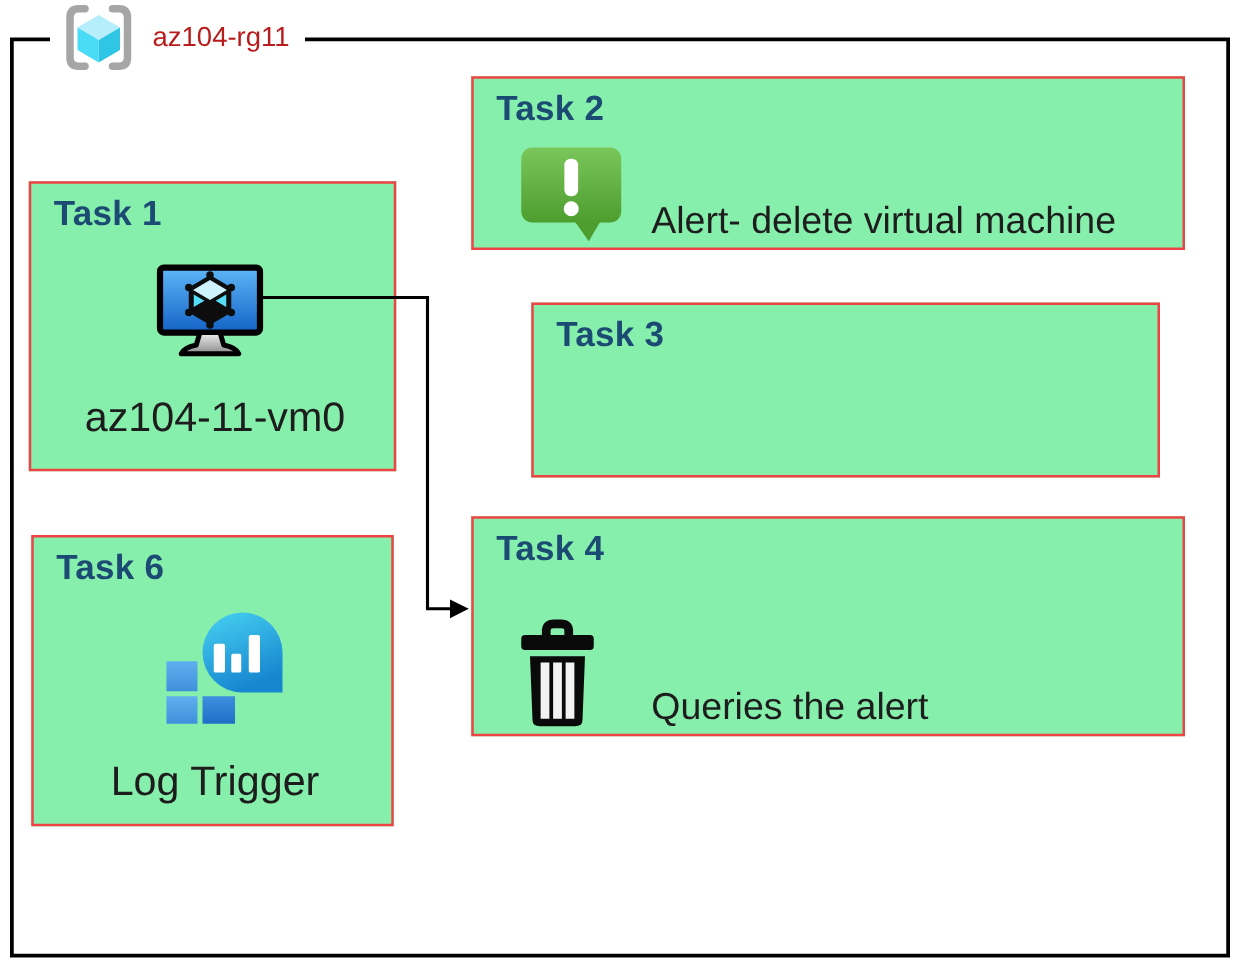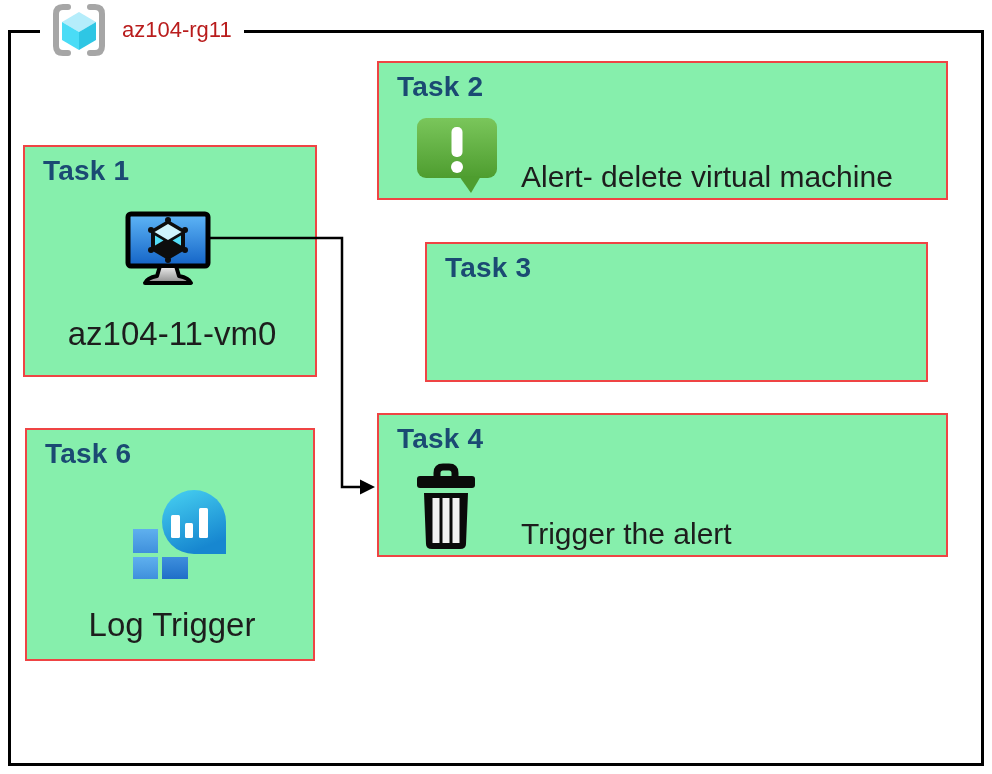--- a/index.html
+++ b/index.html
@@ -17,21 +17,21 @@
   }
   .rg-title { font-size:22px; color:#b91c1c; white-space:nowrap;text-align:center; }
 
   .task-box {
     position:absolute; background:#86efac; border:2px solid #ef4444;
     box-sizing:border-box; z-index:2;
   }
   #task1 { left:23px;  top:134px; width:294px; height:232px;margin-top:11px; }
   #task2 { left:377px; top:61px;  width:571px; height:139px; }
   #task3 { left:377px; top:242px; width:503px; height:140px;margin-left:48px; }
-  #task4 { left:377px; top:413px; width:571px; height:144px; }
+  #task4 { left:377px; top:413px; width:571px; height:176px; }
   #task5 { left:377px; top:593px; width:571px; height:142px; }
   #task6 { left:25px;  top:428px; width:290px; height:233px;padding-left:48px; }
 
   .task-title {
     position:absolute; left:18px; top:8px;
     color:#1B4A73; font-weight:bold; font-size:28px; letter-spacing:0.2px;
   }
   .task-row {
     position:absolute; left:36px; top:36px; right:8px; bottom:4px;
     display:flex; align-items:flex-end;
@@ -133,21 +133,21 @@
       <div class="icon-cell">
         <svg width="62" height="88" viewBox="0 0 62 88">
           <path d="M22 14 V10 Q22 4 28 4 H34 Q40 4 40 10 V14" fill="none" stroke="#0a0a0a" stroke-width="7"></path>
           <rect x="2" y="13" width="58" height="12" rx="3" fill="#0a0a0a"></rect>
           <path d="M9 30 H53 L51 81 Q51 86 45 86 H17 Q11 86 11 81 Z" fill="#0a0a0a"></path>
           <rect x="17.5" y="35" width="7" height="45" fill="#F2F2F2"></rect>
           <rect x="27.5" y="35" width="7" height="45" fill="#F2F2F2"></rect>
           <rect x="37.5" y="35" width="7" height="45" fill="#F2F2F2"></rect>
         </svg>
       </div>
-      <div class="task-label">Trigger the alert</div>
+      <div class="task-label">Queries the alert</div>
     </div>
   </div>
 
 
   <div class="task-box" id="task6">
     <div class="task-title">Task 6</div>
     <div class="la-icon-wrap">
       <svg width="96" height="92" viewBox="0 0 96 92">
         <defs>
           <linearGradient id="g-sqlight" x1="0" y1="0" x2="0" y2="1">

